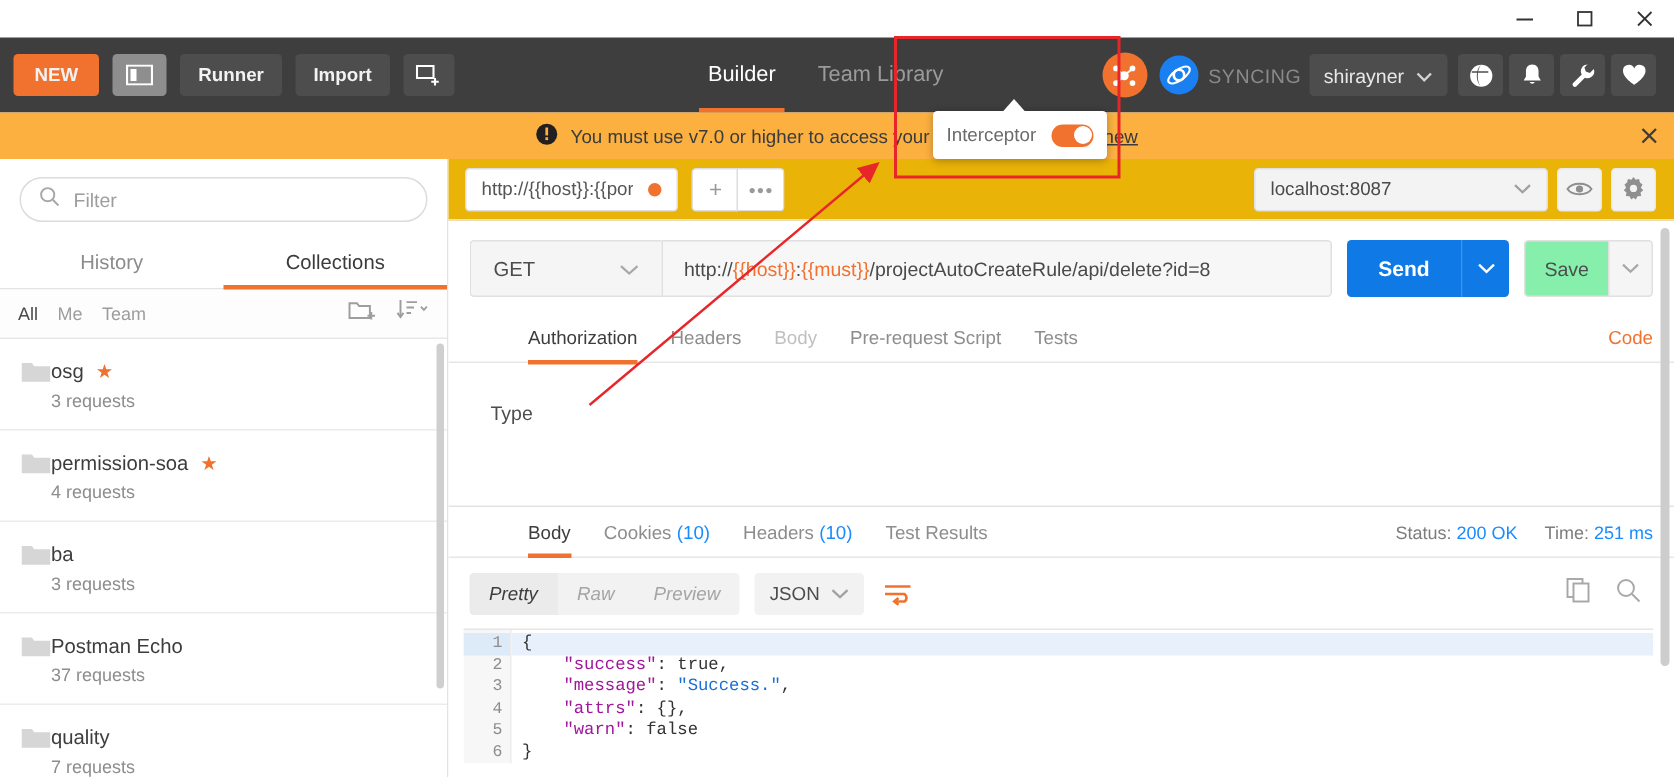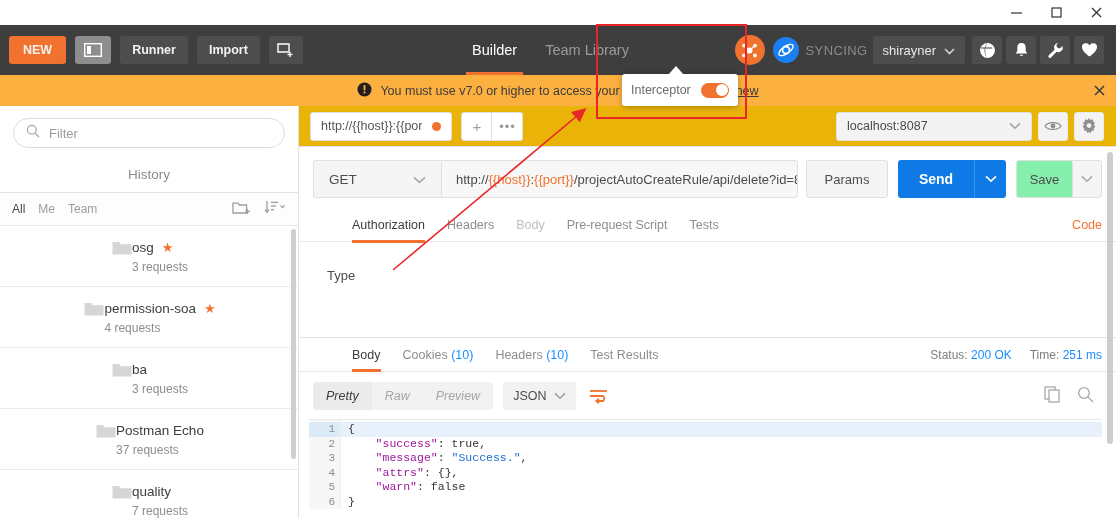--- a/index.html
+++ b/index.html
@@ -122,21 +122,21 @@
     display: flex; align-items: center; height: 33px; padding: 0 12px;
     border-bottom: 1px solid #e8e8e8; background: #fdfdfd;
   }
   .scope { font-size: 12px; color: #9d9d9d; margin-right: 13px; }
   .scope.active { color: #4a4a4a; }
   .scope-icons { margin-left: auto; display: flex; align-items: center; gap: 13px; }
 
   .coll-list { position: relative; height: 300px; overflow: hidden; }
   .coll-item {
     display: flex; align-items: flex-start; gap: 0; padding: 14px 12px 0 14px;
-    border-bottom: 1px solid #ececec; height: 61px; justify-content: center;
+    border-bottom: 1px solid #ececec; height: 61px;
   }
   .coll-text { display: flex; flex-direction: column; gap: 5px; }
   .coll-name { font-size: 13.5px; color: #3d3d3d; display: flex; align-items: center; gap: 8px; }
   .coll-count { font-size: 12px; color: #8d8d8d; }
   .star { color: #f0722e; font-size: 13px; }
 
   .side-scrollbar {
     position: absolute; right: 2px; top: 3px; width: 5px; height: 230px;
     background: #cfcfcf; border-radius: 3px;
   }
@@ -417,20 +417,21 @@
               <circle cx="5.8" cy="5.8" r="4.4" fill="none" stroke="#a8a8a8" stroke-width="1.3"></circle>
               <line x1="9.2" y1="9.2" x2="13" y2="13" stroke="#a8a8a8" stroke-width="1.3"></line>
             </svg>
         </span>
         <span class="ph">Filter</span>
       </div>
     </div>
 
     <div class="side-tabs">
       <div class="side-tab">History</div>
+      <div class="side-tab active">Collections</div>
     </div>
 
     <div class="scope-bar">
       <span class="scope active">All</span>
       <span class="scope">Me</span>
       <span class="scope">Team</span>
       <span class="scope-icons">
         <span>
           <svg width="19" height="15" viewBox="0 0 19 15">
               <path d="M1 3.2 h5 l1.4 1.8 h7.2 v8 h-13.6 z" fill="none" stroke="#9e9e9e" stroke-width="1.3"></path>
@@ -562,24 +563,23 @@
         <span>
           <svg width="13" height="8" viewBox="0 0 13 8">
               <path d="M1 1.4 L6.5 6.4 L12 1.4" fill="none" stroke="#a8a8a8" stroke-width="1.5"></path>
             </svg>
         </span>
       </div>
       <div class="urlbox">
         <span>http://</span>
           <span class="var">{{host}}</span>
           <span>:</span>
-          <span class="var">{{port}}</span>
+          <span class="var">{{must}}</span>
           <span>/projectAutoCreateRule/api/delete?id=8</span>
       </div>
-      <div class="params-btn">Params</div>
       <div class="send-btn">Send</div>
       <div class="send-caret">
         <svg width="12" height="8" viewBox="0 0 12 8">
             <path d="M1 1.4 L6 6.2 L11 1.4" fill="none" stroke="#fff" stroke-width="1.6"></path>
           </svg>
       </div>
       <div class="save-btn">Save</div>
       <div class="save-caret">
         <svg width="12" height="8" viewBox="0 0 12 8">
             <path d="M1 1.4 L6 6.2 L11 1.4" fill="none" stroke="#a8a8a8" stroke-width="1.5"></path>

